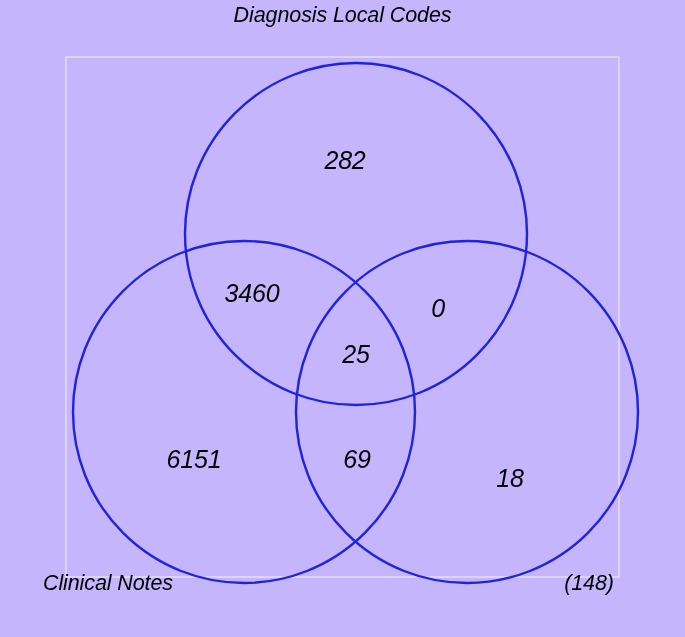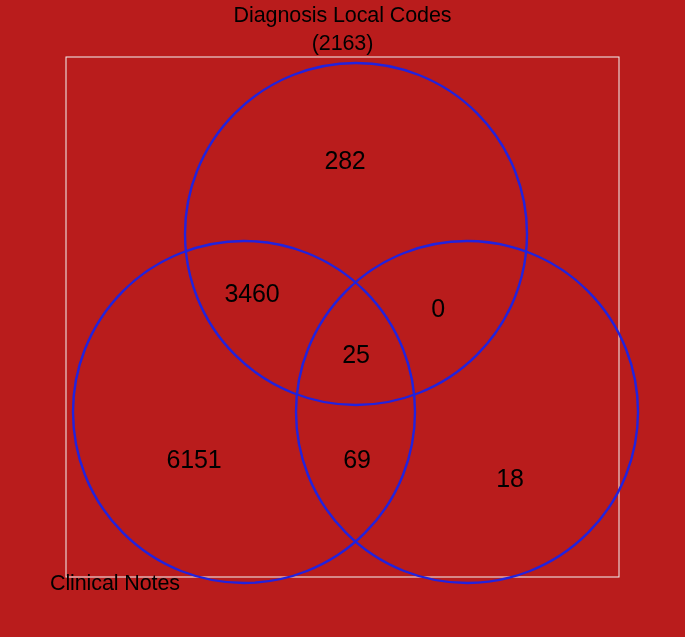--- a/index.html
+++ b/index.html
@@ -47,53 +47,53 @@
     white-space: nowrap;
     transform: translate(-50%, -50%);
     letter-spacing: -0.2px;
   }
   
   #label-diagnosis {
     left: 0; right: 0;
     top: 2px;
   }
   #label-notes {
-    left: 20px;
+    left: 13px;
     top: 570px;
     width: 190px;
   }
   #label-procedures {
     left: 494px;
     top: 570px;
     text-align: center;
     width: 190px;
   }
 </style>
 </head>
 <body>
 
-<div id="venn-figure" style="background: #b91c1c;">
+<div id="venn-figure" style="background: #c4b5fd; font-style: italic;">
 
   <svg id="venn-canvas" viewBox="0 0 685 637" xmlns="http://www.w3.org/2000/svg">
     <rect x="66" y="57" width="553" height="520" fill="none" stroke="#f4f4f4" stroke-width="1"></rect>
     <circle id="circle-diagnosis" cx="356" cy="234" r="171" fill="none" stroke="#2222DD" stroke-width="2.4"></circle>
     <circle id="circle-notes" cx="244" cy="412" r="171" fill="none" stroke="#2222DD" stroke-width="2.4"></circle>
     <circle id="circle-procedures" cx="467" cy="412" r="171" fill="none" stroke="#2222DD" stroke-width="2.4"></circle>
   </svg>
 
   <div class="set-label" id="label-diagnosis">
     <span class="set-name">Diagnosis Local Codes</span>
-    <span class="set-count">(2163)</span>
   </div>
 
   <div class="set-label" id="label-notes">
     <span class="set-name">Clinical Notes</span>
   </div>
 
   <div class="set-label" id="label-procedures">
+    <span class="set-count">(148)</span>
   </div>
 
   <div class="region-count" id="region-0" style="left: 345px; top: 160px;">282</div>
   <div class="region-count" id="region-1" style="left: 252px; top: 293px;">3460</div>
   <div class="region-count" id="region-2" style="left: 438px; top: 308px;">0</div>
   <div class="region-count" id="region-3" style="left: 356px; top: 354px;">25</div>
   <div class="region-count" id="region-4" style="left: 194px; top: 459px;">6151</div>
   <div class="region-count" id="region-5" style="left: 357px; top: 459px;">69</div>
   <div class="region-count" id="region-6" style="left: 510px; top: 459px; margin-top: 19px;">18</div>
 

